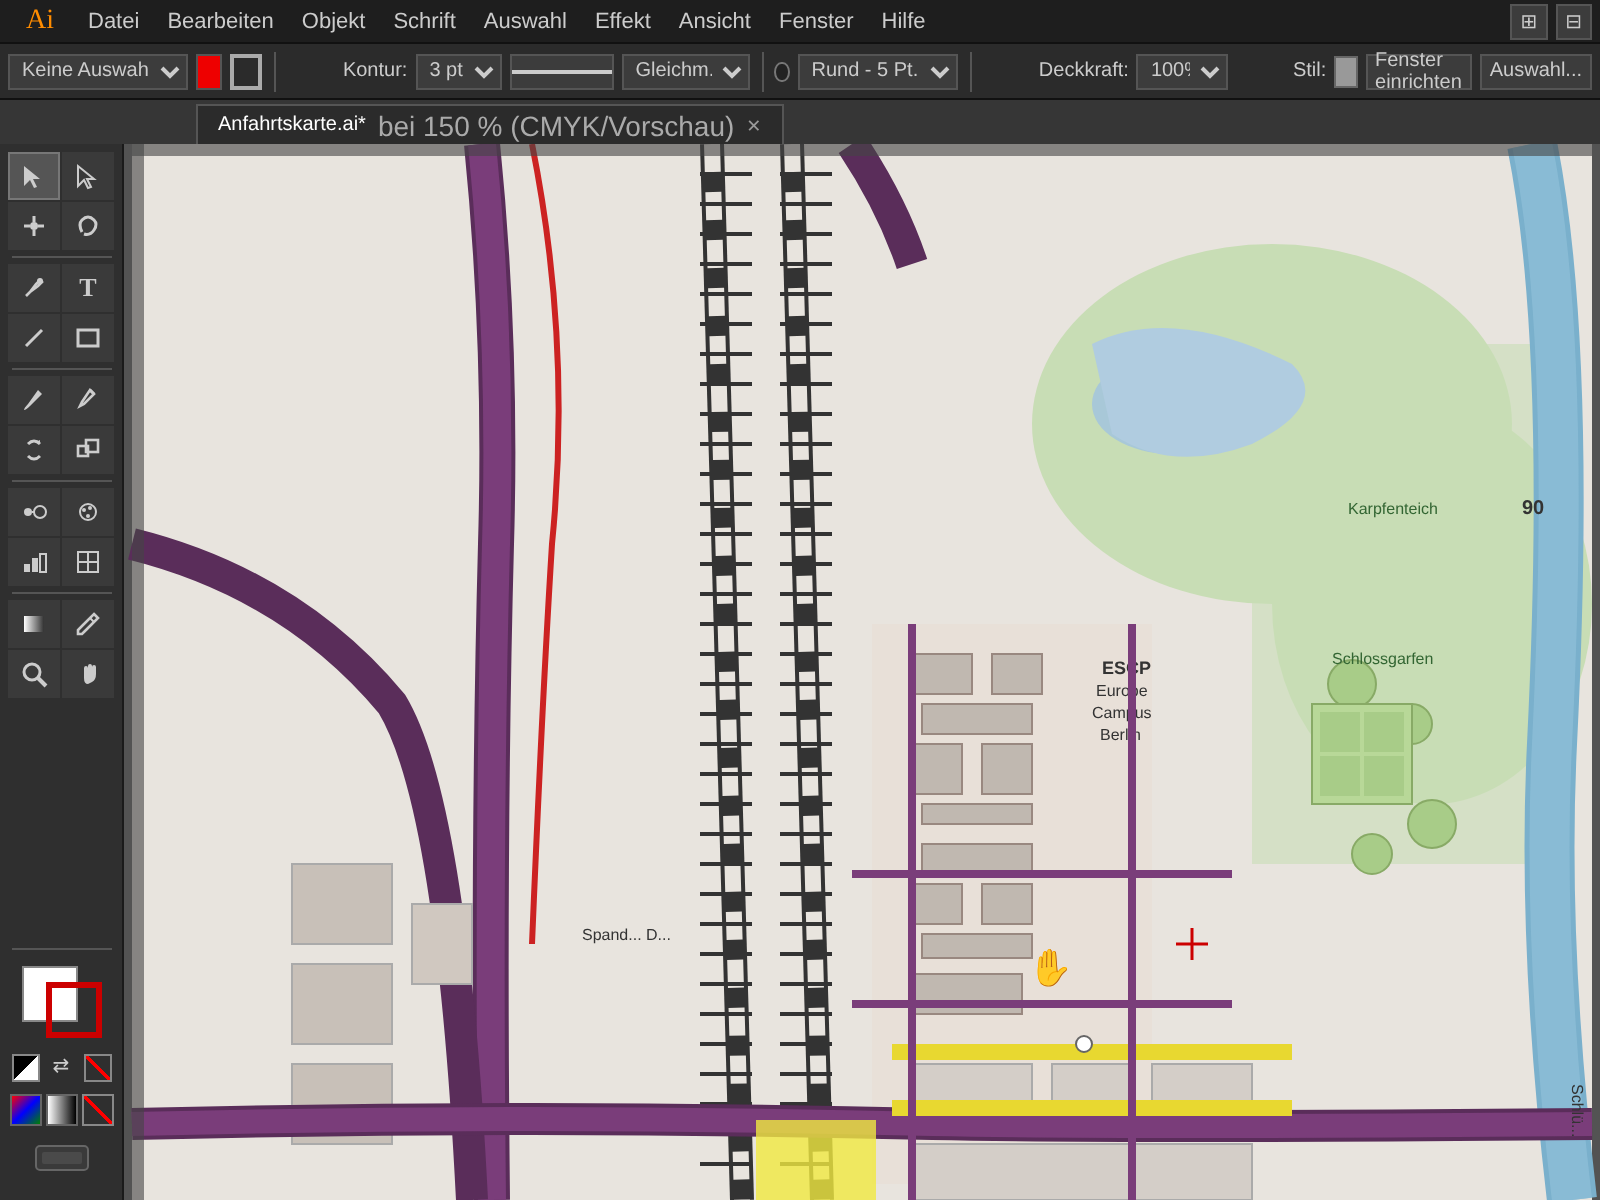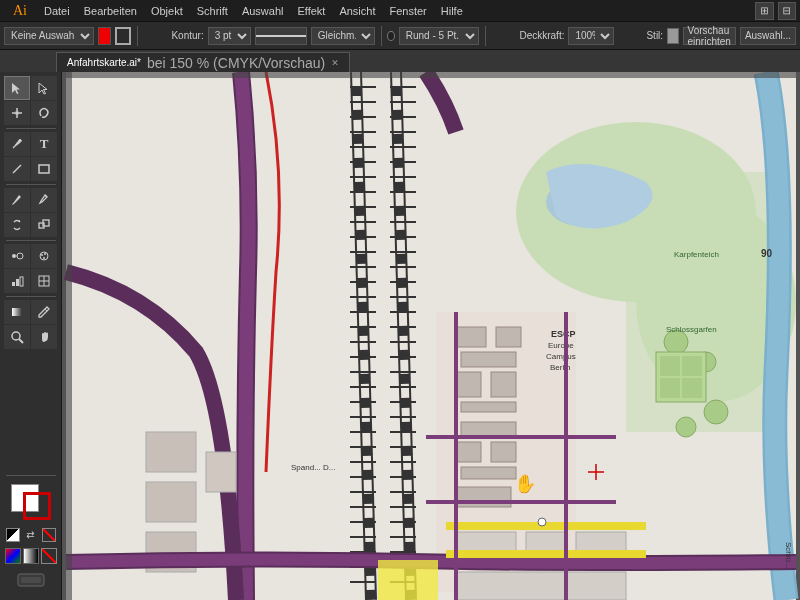--- a/index.html
+++ b/index.html
@@ -91,21 +91,21 @@
     }
     .separator { width: 1px; height: 20px; background: #555; margin: 0 2px; }
     .toolbar-right { margin-left: auto; display: flex; align-items: center; gap: 4px; }
 
     
     #tabbar {
       height: 22px;
       background: #363636;
       display: flex;
       align-items: flex-end;
-      padding-left: 56px;
+      padding-left: 98px;
     }
     .tab {
       height: 20px;
       background: #4a4a4a;
       border: 1px solid #555;
       border-bottom: none;
       padding: 0 10px;
       display: flex;
       align-items: center;
       gap: 6px;
@@ -233,21 +233,21 @@
     <option>Rund - 5 Pt.</option>
   </select>
   <span class="separator"></span>
   <span class="toolbar-item">Deckkraft:</span>
   <select class="toolbar-select" style="width:46px;">
     <option>100%</option>
   </select>
   <span class="toolbar-item">Stil:</span>
   <div class="mini-swatch" style="background:#999;"></div>
   <div class="toolbar-right">
-    <div class="toolbar-btn">Vorschau einrichten</div>
+    <div class="toolbar-btn">Fenster einrichten</div>
     <div class="toolbar-btn">Auswahl...</div>
   </div>
 </div>
 
 <div id="tabbar">
   <div class="tab active">
     <span>Anfahrtskarte.ai*</span>
     <span style="color:#aaa; font-size:14px;">bei <span>150 %</span> (<span>CMYK/Vorschau</span>)</span>
     <span class="tab-close">✕</span>
   </div>

